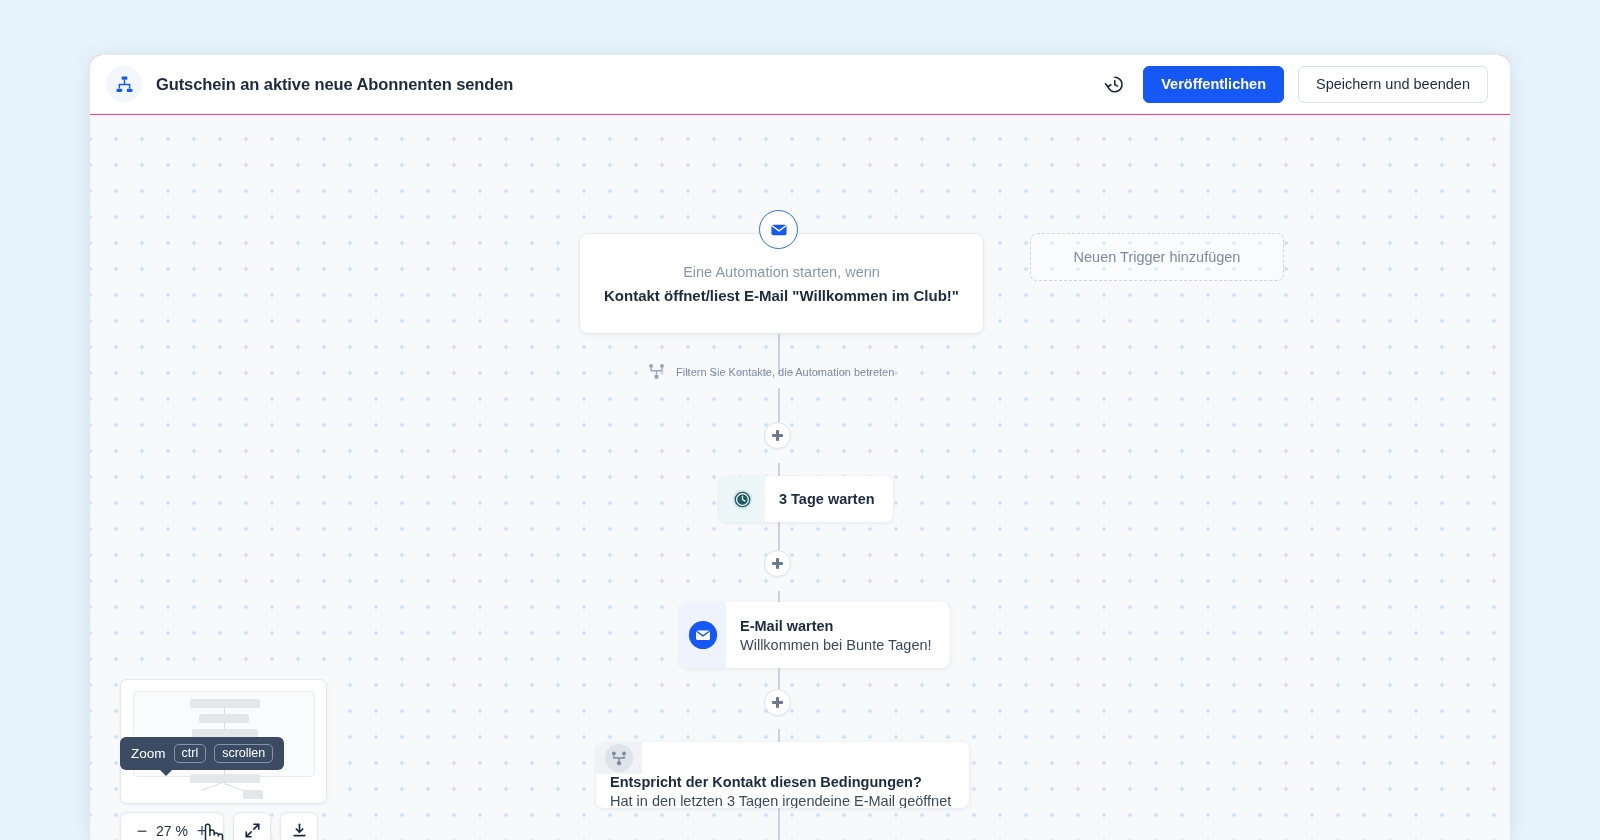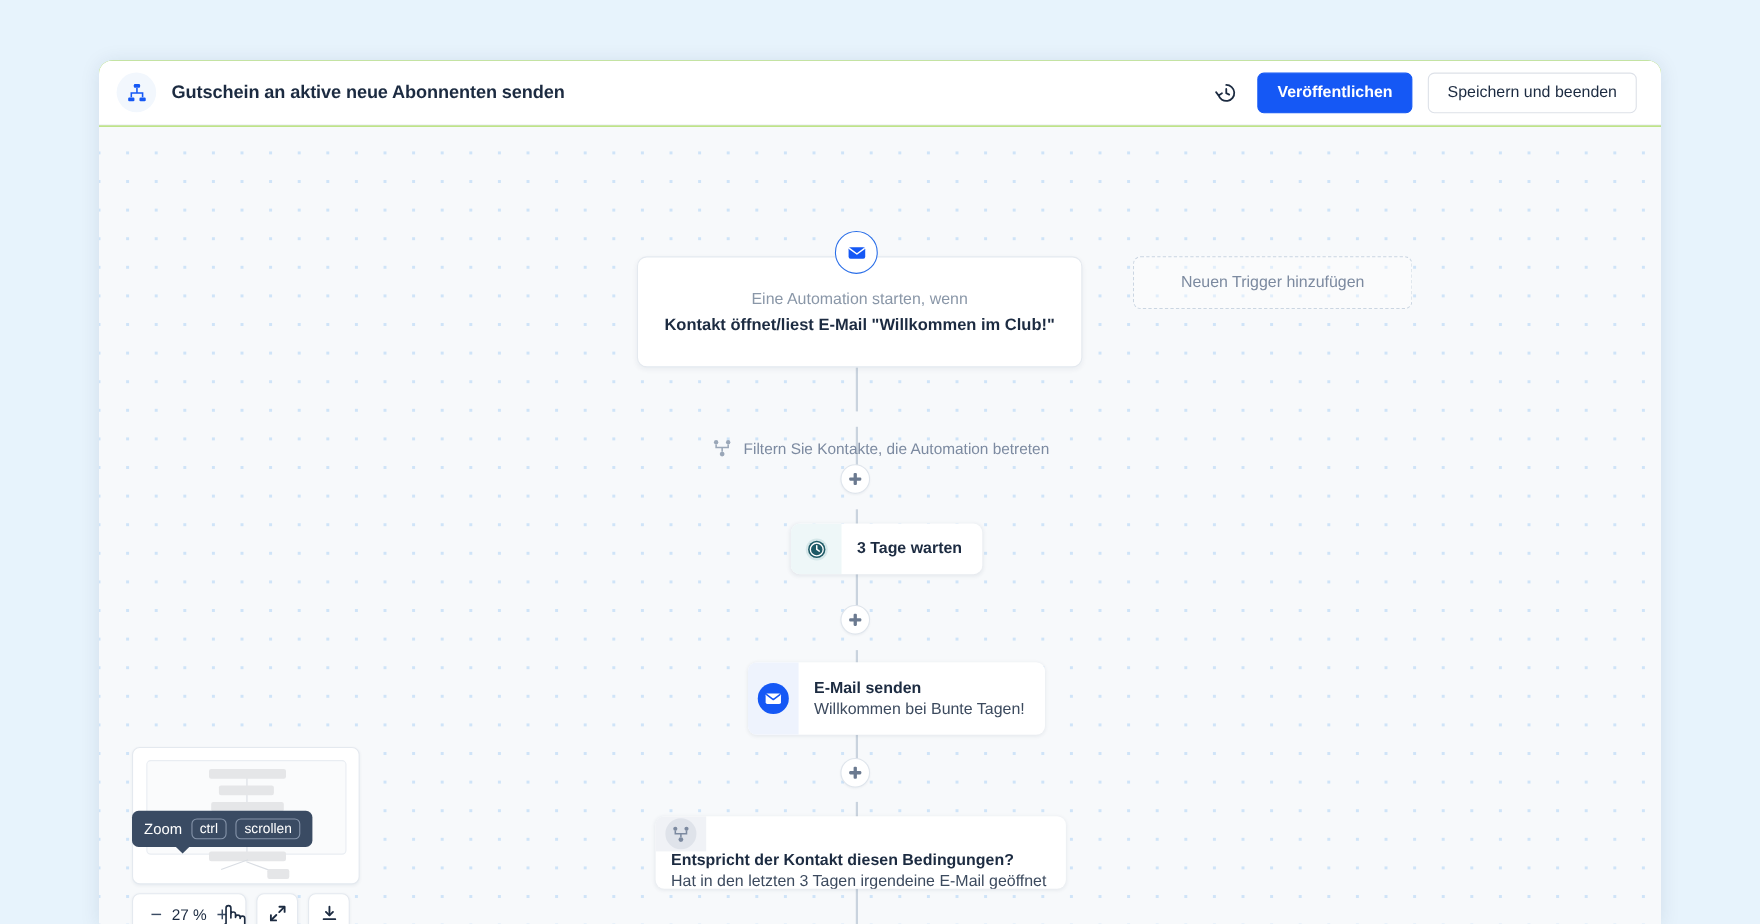--- a/index.html
+++ b/index.html
@@ -9,21 +9,21 @@
     background: #e7f3fc;
     font-family: "Liberation Sans", sans-serif;
     -webkit-font-smoothing: antialiased;
   }
 
   
   #app-window {
     position: absolute;
     left: 90px; top: 55px;
     width: 1420px; height: 785px;
-    background: #84cc16;
+    background: #ec4899;
     border-radius: 12px 12px 0 0;
     box-shadow: 0 2px 18px rgba(23,43,77,0.10);
     overflow: hidden;
   }
 
   
   #header {
     position: relative;
     height: 59px;
     background: #ffffff;
@@ -143,21 +143,21 @@
   }
   #add-trigger span { font-size: 14.5px; color: #7c8aa0; }
 
   
   #filter-row {
     position: absolute;
     left: 558px; top: 248px;
     display: flex; align-items: center; gap: 11px;
     cursor: pointer;
   }
-  #filter-row span { font-size: 14px; color: #7c8aa0; margin-top: 36px; }
+  #filter-row span { font-size: 11px; color: #7c8aa0; }
 
   
   .step-card {
     position: absolute;
     background: #ffffff;
     border-radius: 8px;
     box-shadow: 0 1px 4px rgba(23,43,77,0.09);
     display: flex; align-items: stretch;
     overflow: hidden;
     cursor: pointer;
@@ -372,21 +372,21 @@
 
     <div class="step-card" id="email-node">
       <div class="step-iconbox">
         <svg width="32" height="32" viewBox="0 0 34 34" aria-hidden="true">
           <circle cx="17" cy="17" r="15" fill="#1558f5"></circle>
           <rect x="9.6" y="12.2" width="14.8" height="10.2" rx="1.7" fill="#ffffff"></rect>
           <path d="M10.6 13.3 L17 18.0 L23.4 13.3" stroke="#1558f5" stroke-width="1.5" fill="none" stroke-linecap="round" stroke-linejoin="round"></path>
         </svg>
       </div>
       <div class="step-body">
-        <div class="step-title">E-Mail senden</div>
+        <div class="step-title">E-Mail warten</div>
         <div class="step-sub">Willkommen bei Bunte Tagen!</div>
       </div>
     </div>
 
     <div class="step-card" id="cond-node">
       <div class="step-iconbox">
         <svg width="32" height="32" viewBox="0 0 34 34" aria-hidden="true">
           <circle cx="17" cy="17" r="15" fill="#dfe3ea"></circle>
           <circle cx="11.6" cy="12.2" r="2.0" fill="#7c8aa0"></circle>
           <circle cx="22.4" cy="12.2" r="2.0" fill="#7c8aa0"></circle>

